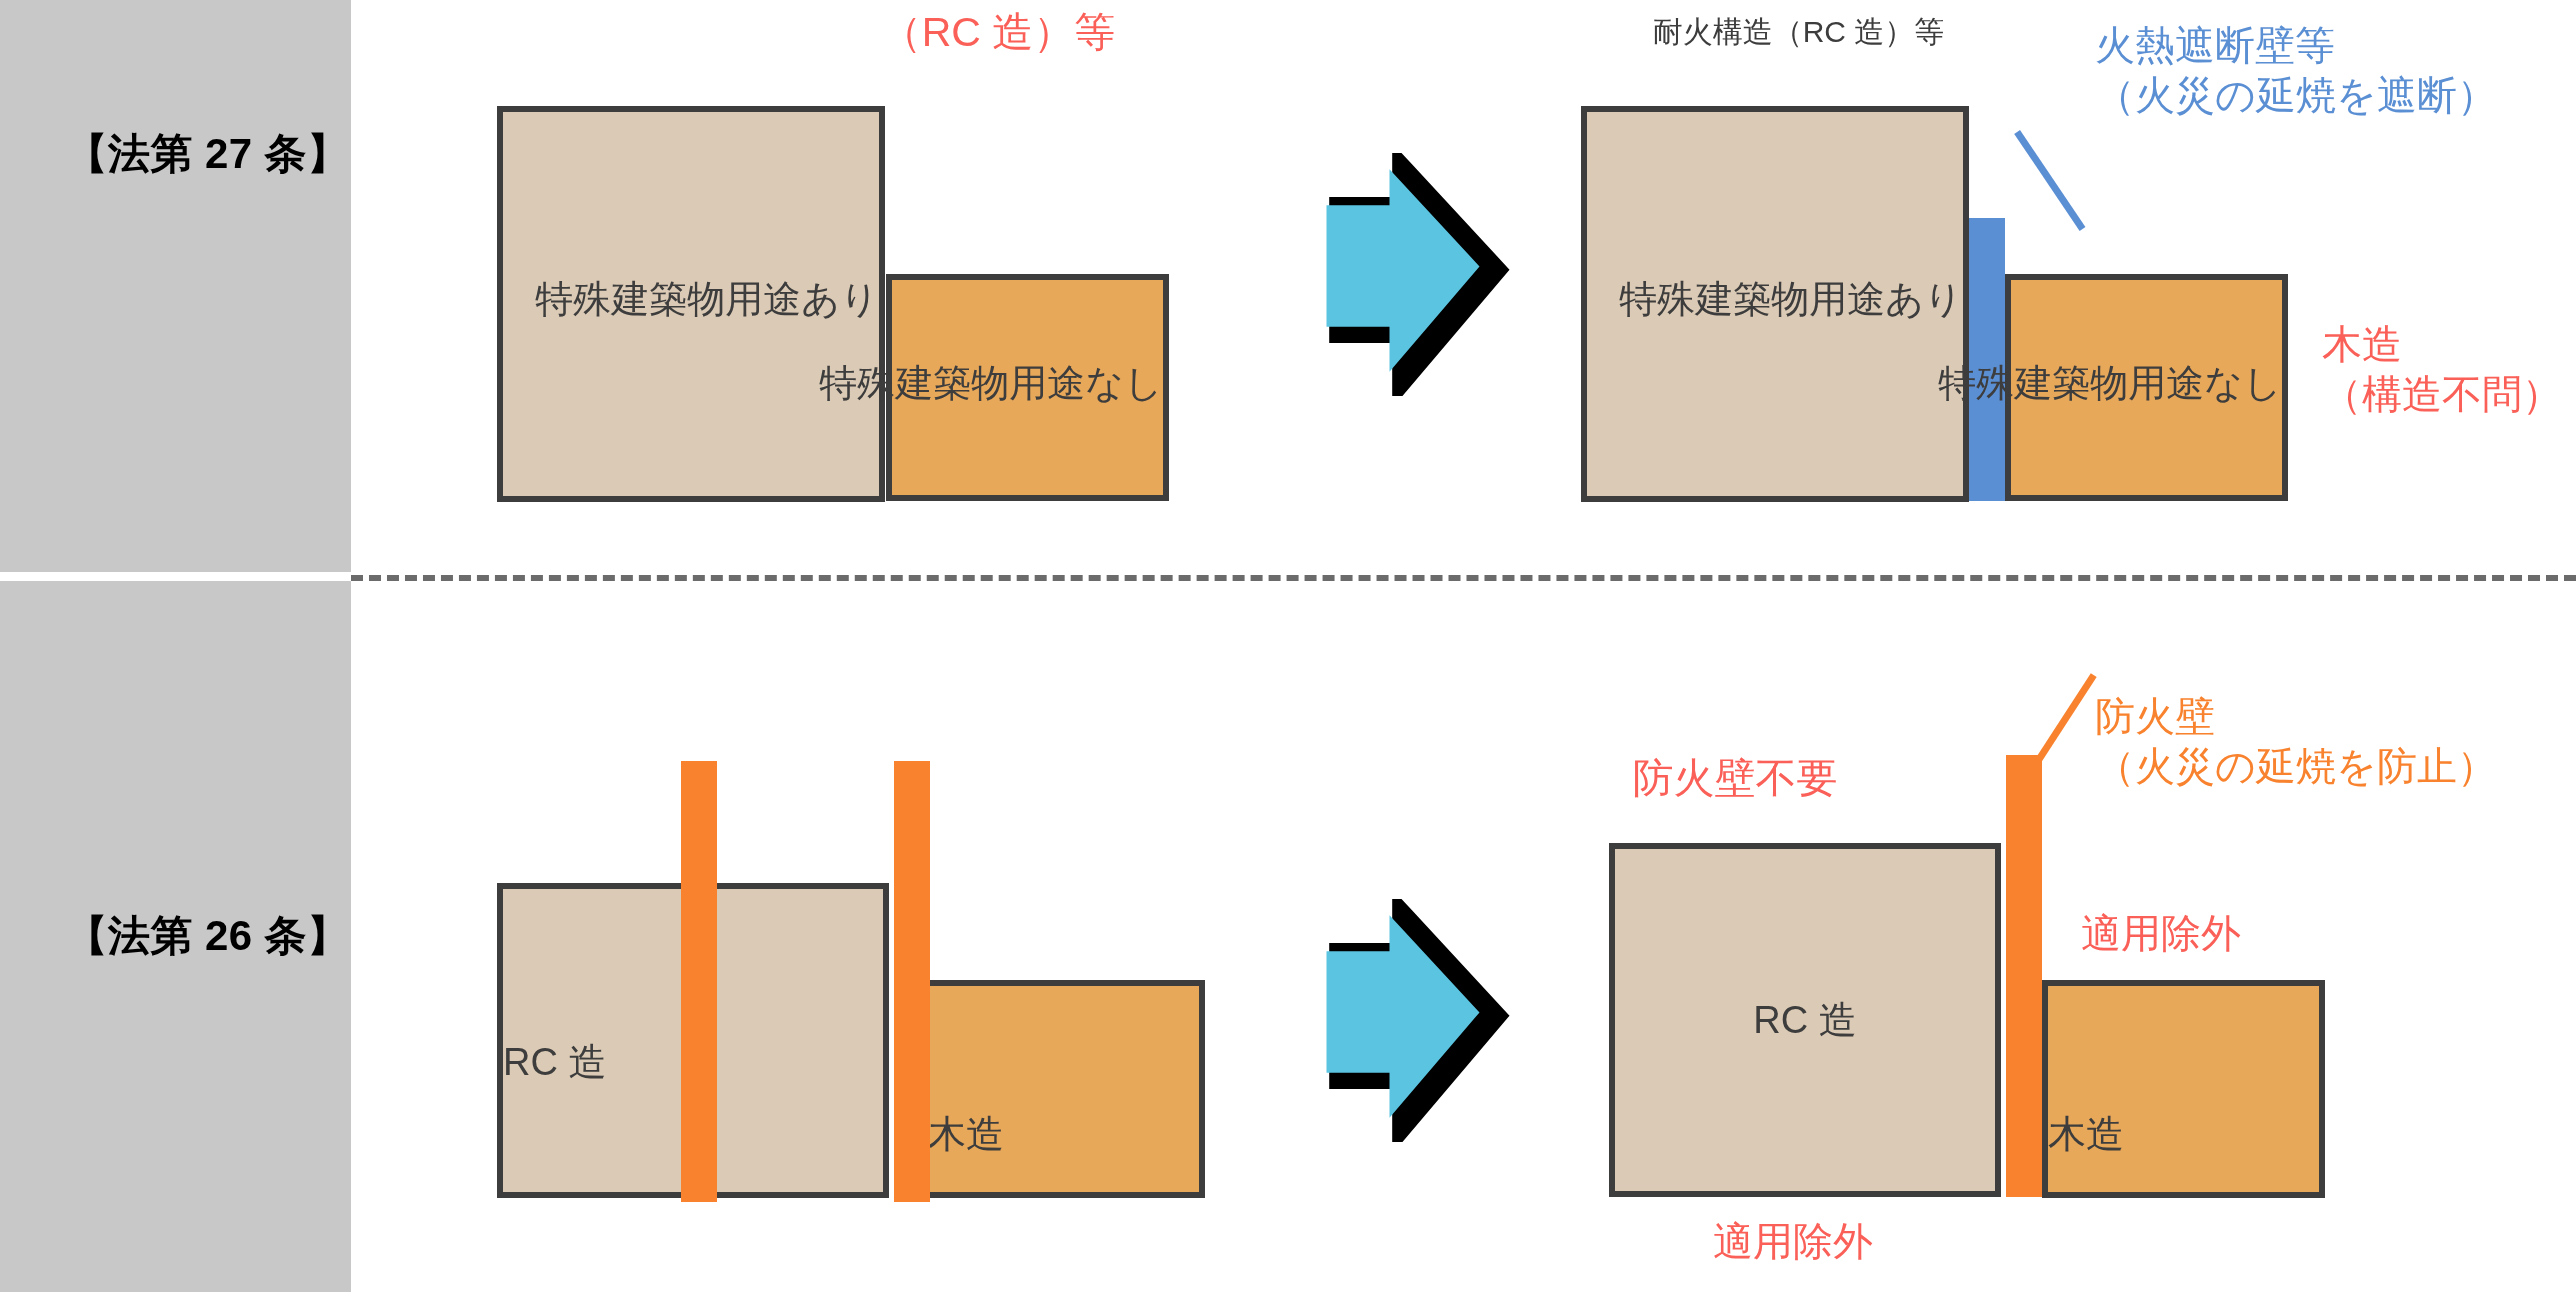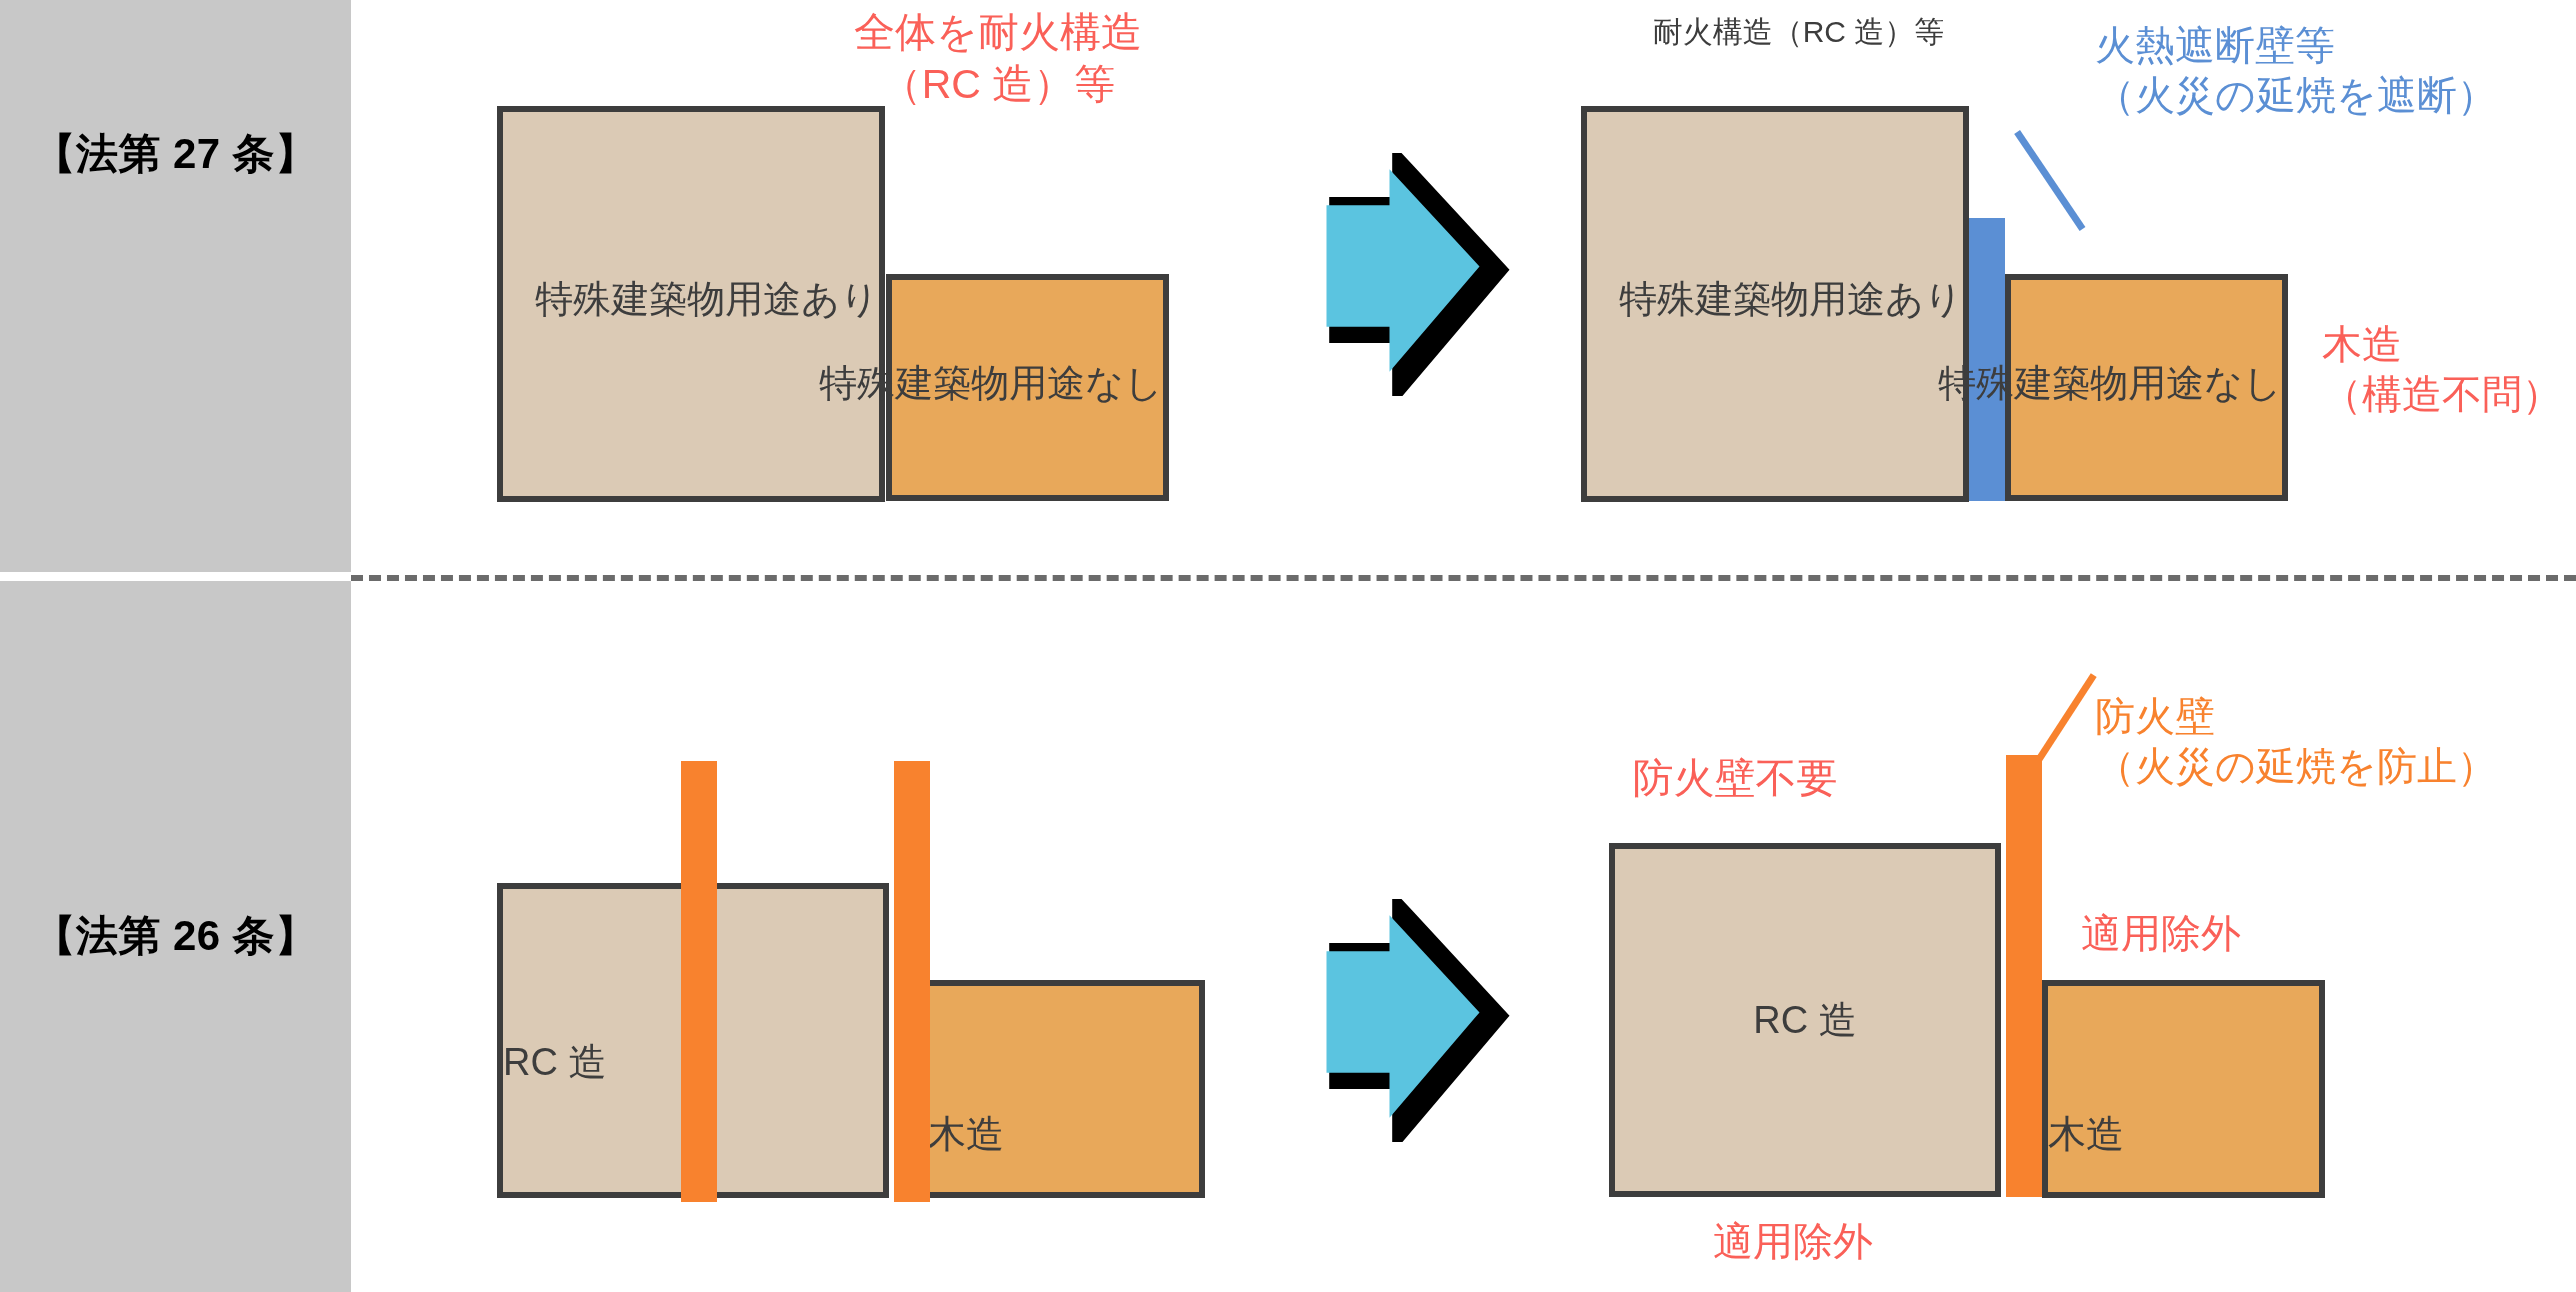--- a/index.html
+++ b/index.html
@@ -16,20 +16,21 @@
   .sidebar-band{position:absolute;left:0;width:351px;background:#c8c8c8;}
   .sidebar-label{
     position:absolute;
     width:351px;
     text-align:center;
     color:#000000;
     font-size:42px;
     font-weight:700;
     letter-spacing:0.4px;
     white-space:nowrap;
+    padding-left:32px;
   }
 
   
   .divider{
     position:absolute;
     left:351px;right:0;
     height:0;
     border-top:6.3px dashed #6b6b6b;
   }
 
@@ -83,21 +84,20 @@
 
   <div class="sidebar-band" style="top:0px;height:572px;"></div>
   <div class="sidebar-band" style="top:581px;height:712px;"></div>
 
   <div class="sidebar-label" style="top:126px;">【法第 27 条】</div>
   <div class="sidebar-label" style="top:908px;">【法第 26 条】</div>
 
   <div class="divider" style="top:575px;"></div>
 
   <div class="anno red c" style="left:809px;top:7.2px;width:378px;font-size:41px;">
-    <span class="ln">全体を耐火構造</span>
     <span class="ln">（RC 造）等</span>
   </div>
 
   <div class="box beige" style="left:497px;top:106px;width:388px;height:396px;">
     <span class="ln">特殊建築物</span>
     <span class="ln">用途あり</span>
   </div>
 
   <div class="box orange" style="left:886px;top:274px;width:283px;height:227px;">
     <span class="ln">特殊建築物</span>

